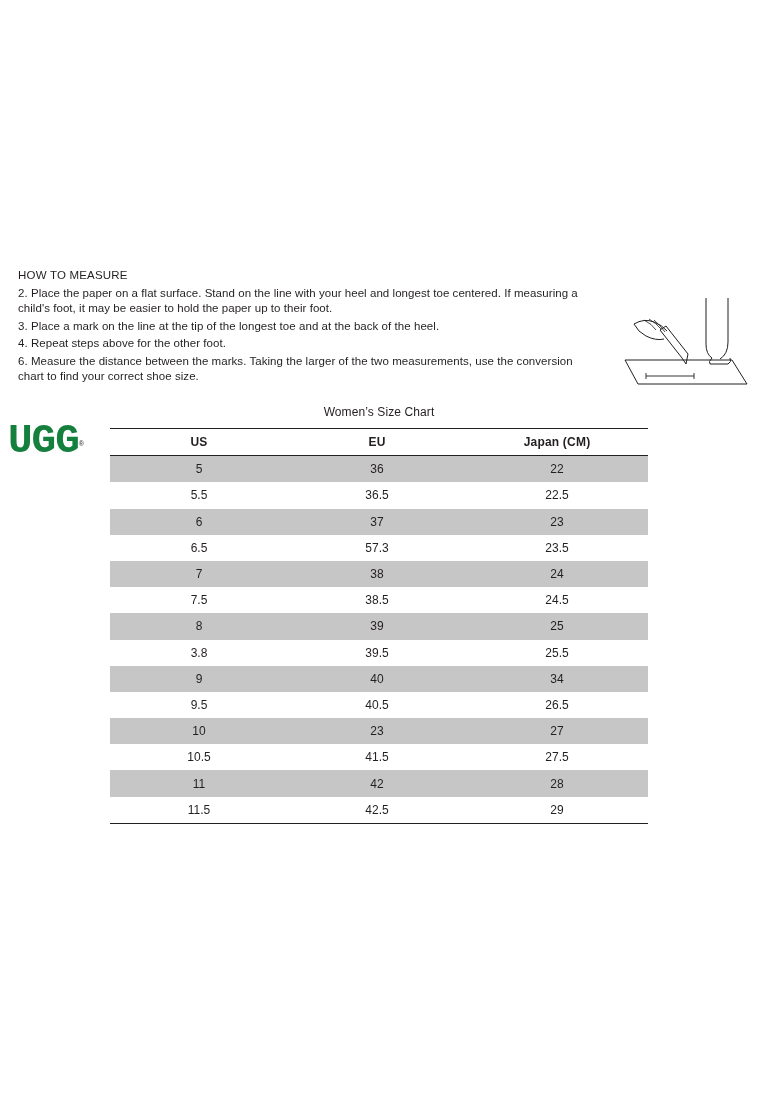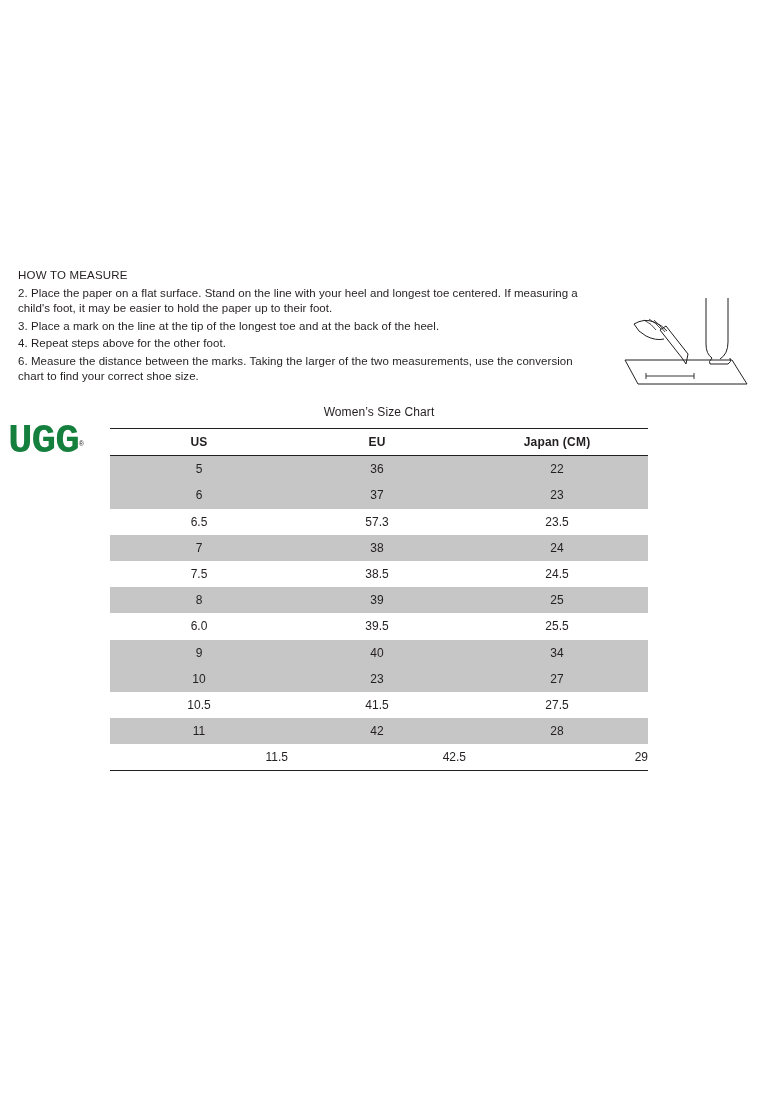--- a/index.html
+++ b/index.html
@@ -118,21 +118,20 @@
   }
   .size-table thead tr {
     border-top: 1.3px solid #231f20;
     border-bottom: 1.3px solid #231f20;
   }
   .size-table tbody tr.shaded td {
     background: #c6c6c6;
   }
   .size-table tbody tr:last-child td {
     border-bottom: 1.3px solid #231f20;
-    text-align: right;
   }
   .col-us  { width: 178px; }
   .col-eu  { width: 178px; }
   .col-jp  { width: 182px; }
 </style>
 </head>
 <body>
 
 <div class="page">
 
@@ -189,20 +188,25 @@
         <th>EU</th>
         <th>Japan (CM)</th>
       </tr>
     </thead>
     <tbody id="size-table-body">
         <tr class="shaded">
           <td>5</td>
           <td>36</td>
           <td>22</td>
         </tr>
+        <tr>
+          <td>5.5</td>
+          <td>36.5</td>
+          <td>22.5</td>
+        </tr>
         <tr class="shaded">
           <td>6</td>
           <td>37</td>
           <td>23</td>
         </tr>
         <tr>
           <td>6.5</td>
           <td>57.3</td>
           <td>23.5</td>
         </tr>
@@ -215,29 +219,34 @@
           <td>7.5</td>
           <td>38.5</td>
           <td>24.5</td>
         </tr>
         <tr class="shaded">
           <td>8</td>
           <td>39</td>
           <td>25</td>
         </tr>
         <tr>
-          <td>6.0</td>
+          <td>3.8</td>
           <td>39.5</td>
           <td>25.5</td>
         </tr>
         <tr class="shaded">
           <td>9</td>
           <td>40</td>
           <td>34</td>
         </tr>
+        <tr>
+          <td>9.5</td>
+          <td>40.5</td>
+          <td>26.5</td>
+        </tr>
         <tr class="shaded">
           <td>10</td>
           <td>23</td>
           <td>27</td>
         </tr>
         <tr>
           <td>10.5</td>
           <td>41.5</td>
           <td>27.5</td>
         </tr>

